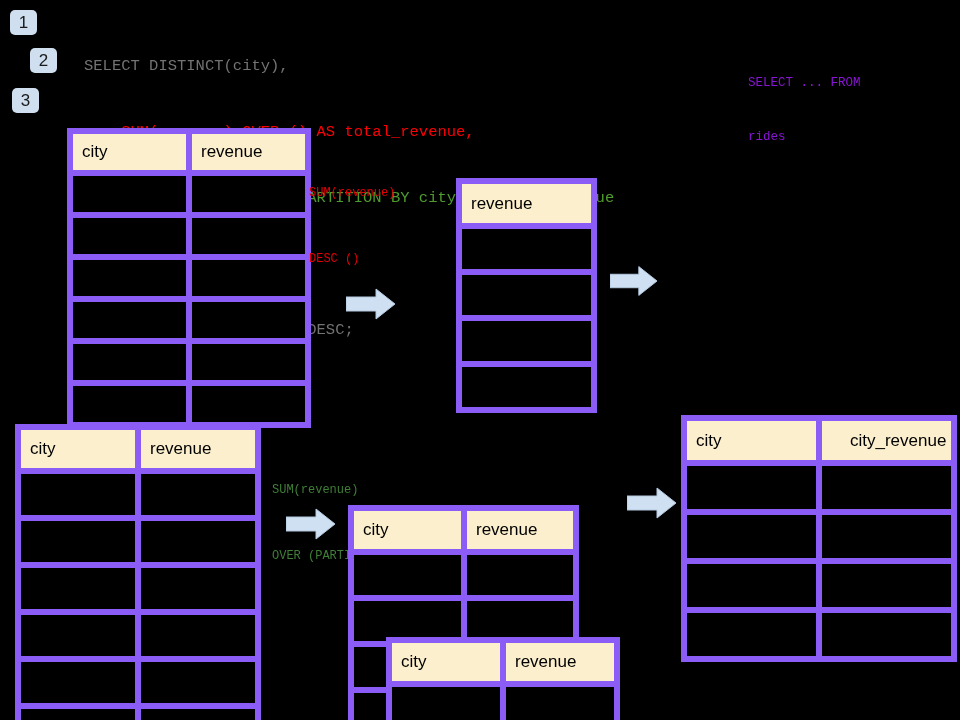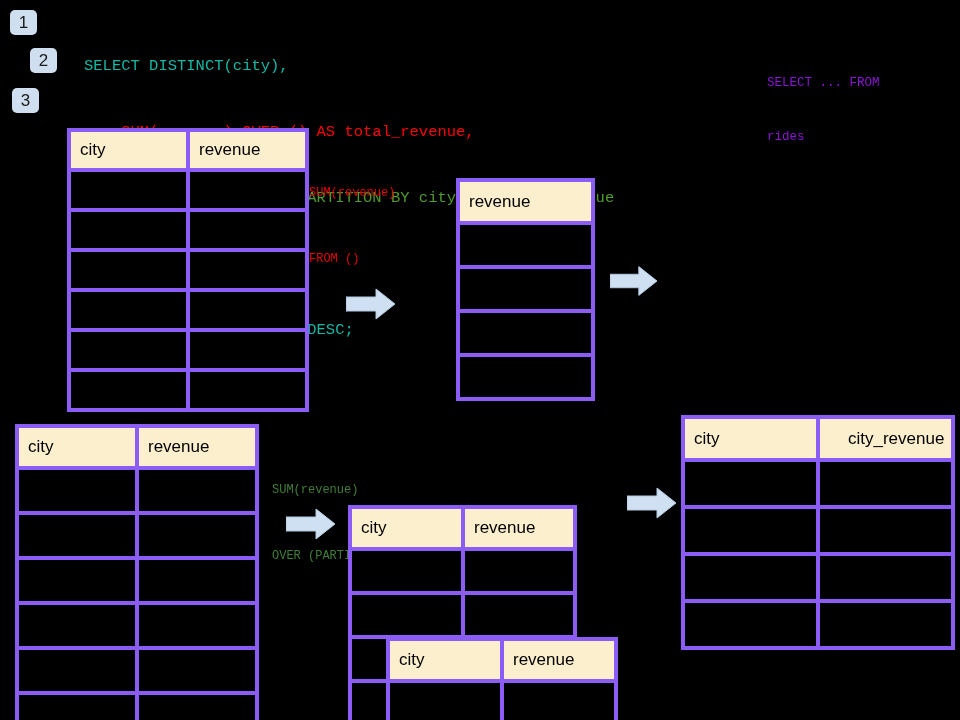--- a/index.html
+++ b/index.html
@@ -36,21 +36,21 @@
   
   .sql {
     position: absolute;
     font-family: "Liberation Mono", monospace;
     font-size: 15.5px;
     line-height: 22px;
     white-space: pre;
     letter-spacing: 0px;
   }
   .sql-line { white-space: pre; }
-  .c-purple { color: #14b8a6; }
+  .c-purple { color: #737373; }
   .c-red    { color: #fb0007; }
   .c-green  { color: #4f9c2e; }
 
   .sql-note {
     position: absolute;
     font-family: "Liberation Mono", monospace;
     font-size: 12.5px;
     line-height: 18px;
     color: #8a14d6;
     white-space: pre;
@@ -68,21 +68,21 @@
   .annot.green { color: #3f7f36; }
 
   
   .tbl {
     position: absolute;
     border-collapse: collapse;
     background: #000000;
     table-layout: fixed;
   }
   .tbl th, .tbl td {
-    border: 4px solid #8b5cf6;
+    border: 6px solid #8b5cf6;
     padding: 0;
     margin: 0;
   }
   .tbl th {
     background: #fcefcd;
     color: #000000;
     font-family: "Liberation Sans", sans-serif;
     font-weight: normal;
     font-size: 17px;
     text-align: left;
@@ -108,21 +108,21 @@
   <div class="badge" style="left:12px; top:88px;">3</div>
 
   <div class="sql" style="left:84px; top:11px;">
     <div class="sql-line c-purple">SELECT DISTINCT(city),</div>
     <div class="sql-line c-red">    SUM(revenue) OVER () AS total_revenue,</div>
     <div class="sql-line c-green">    SUM(revenue) OVER (PARTITION BY city) as city_revenue</div>
     <div class="sql-line c-purple">  FROM rides</div>
     <div class="sql-line c-purple">  ORDER by city_revenue DESC;</div>
   </div>
 
-  <div class="sql-note" style="left:767px; top:38px;">
+  <div class="sql-note" style="left:748px; top:38px;">
     <div>SELECT ... FROM</div>
     <div>rides</div>
   </div>
 
   <table class="tbl" style="left:67px; top:128px; width:238px;">
     <colgroup>
         <col style="width:119px">
         <col style="width:119px">
       </colgroup>
     <thead>
@@ -154,21 +154,21 @@
         </tr>
       <tr>
           <td style="height:36px;"></td>
           <td></td>
         </tr>
     </tbody>
   </table>
 
   <div class="annot red" style="left:309px; top:138px;">
     <div>SUM(revenue)</div>
-    <div>FROM ()</div>
+    <div>DESC ()</div>
   </div>
 
   <div class="arrow" style="left:346px; top:288px;">
     <svg width="50" height="32" viewBox="0 0 50 32">
       <path d="M0,9 L30,9 L30,1 L49,16 L30,31 L30,23 L0,23 Z" fill="#cfe0f2" stroke="#b3c9e0" stroke-width="1"></path>
     </svg>
   </div>
 
   <table class="tbl" style="left:456px; top:178px; width:135px;">
     <colgroup>

